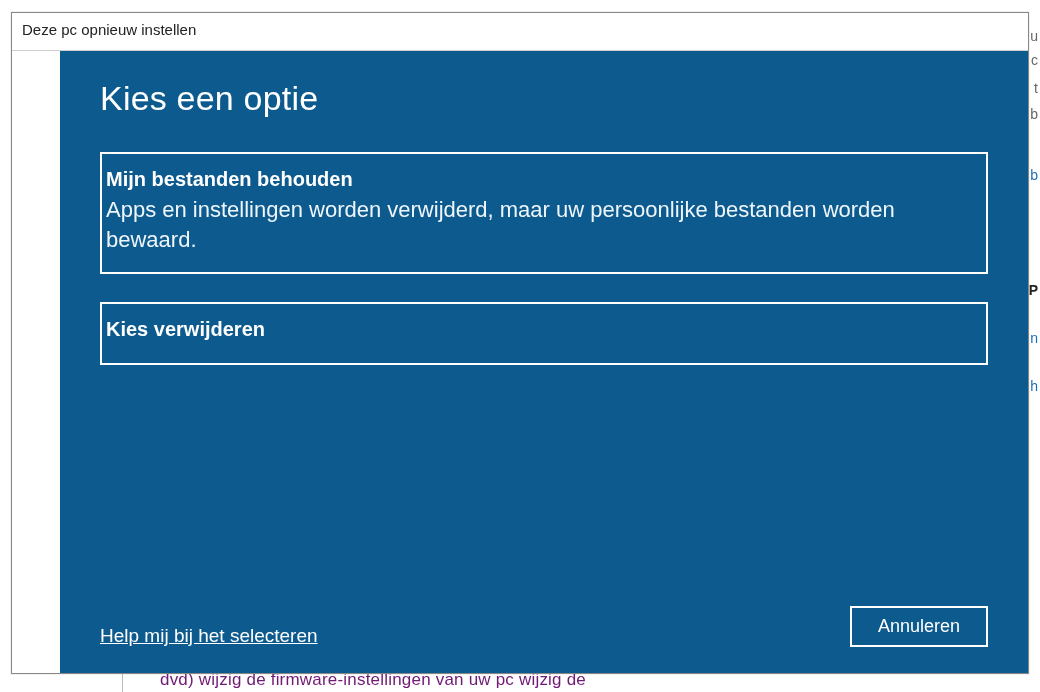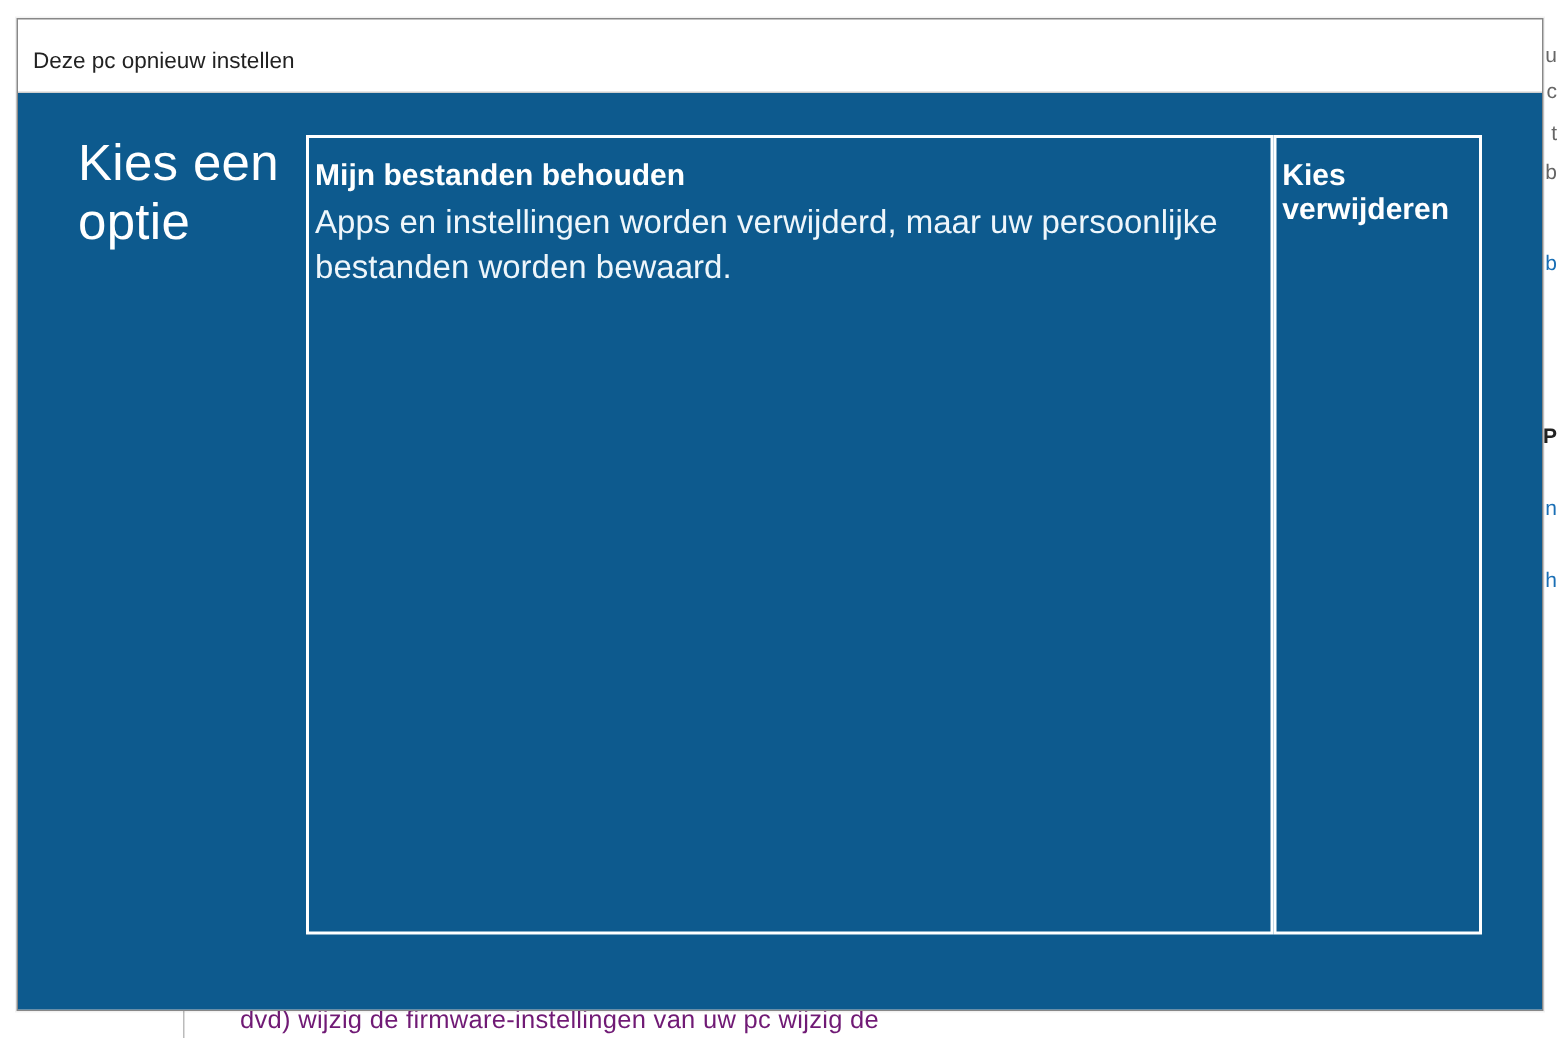--- a/index.html
+++ b/index.html
@@ -32,30 +32,29 @@
     display: flex; flex-direction: column;
     box-shadow: 0 0 0 1px rgba(0,0,0,.05);
   }
   .titlebar {
     height: 38px;
     padding: 8px 12px 2px 10px;
     font-size: 15px;
     color: #222;
     border-bottom: 1px solid #cfcfcf;
     background: #fff;
-    margin-top: 11px;
   }
   .panel {
     flex: 1 1 auto;
     background: #0d5a8e;
     background: linear-gradient(#0d5a8e,#0d5a8e);
     padding: 28px 40px 22px 40px;
     color: #fff;
     position: relative;
-    display: flex; flex-direction: row;
+    display: flex; flex-direction: column; margin-left: 48px;
   }
   .panel h1 {
     font-weight: 300;
     font-size: 34px;
     letter-spacing: .2px;
     margin-bottom: 34px;
   }
   .option {
     border: 2px solid #fff;
     padding: 14px 20px 18px 4px;
@@ -122,14 +121,18 @@
 
     <div class="option">
       <div class="opt-title">Mijn bestanden behouden</div>
       <div class="opt-desc">Apps en instellingen worden verwijderd, maar uw persoonlijke bestanden worden bewaard.</div>
     </div>
 
     <div class="option">
       <div class="opt-title">Kies verwijderen</div>
     </div>
 
+    <div class="footer">
+      <span class="help-link">Help mij bij het selecteren</span>
+      <button class="cancel-btn">Annuleren</button>
+    </div>
   </div>
 </div>
 
 </body></html>

